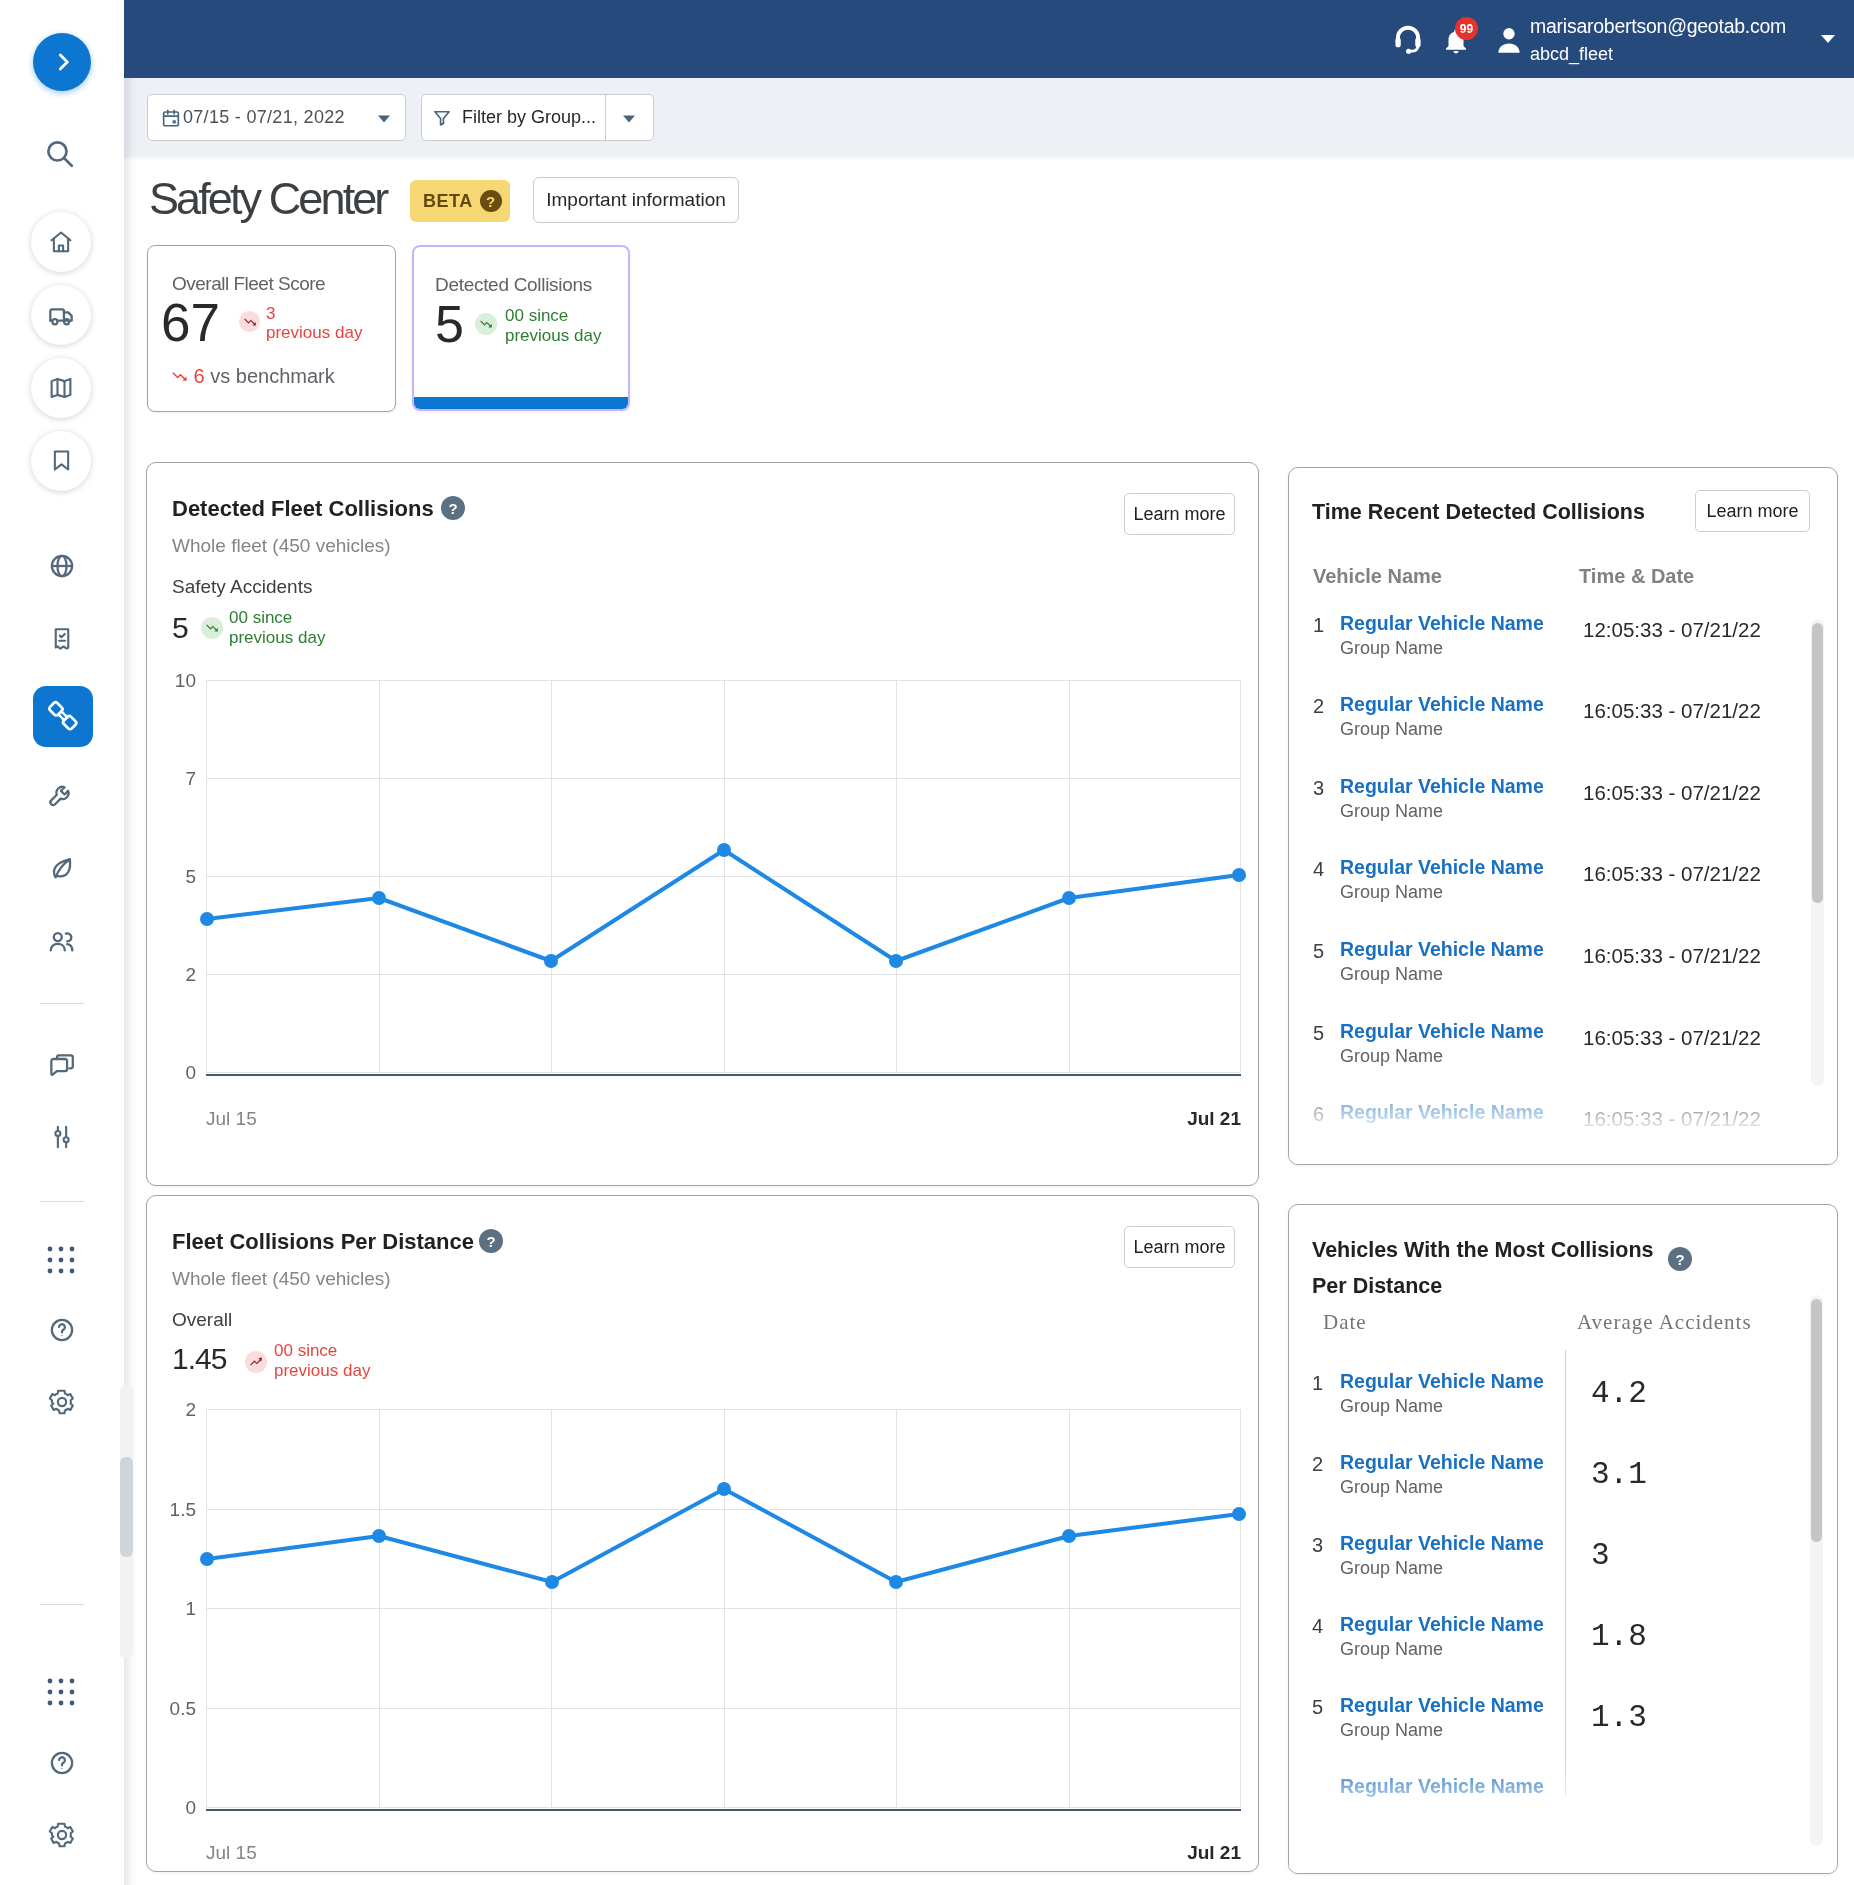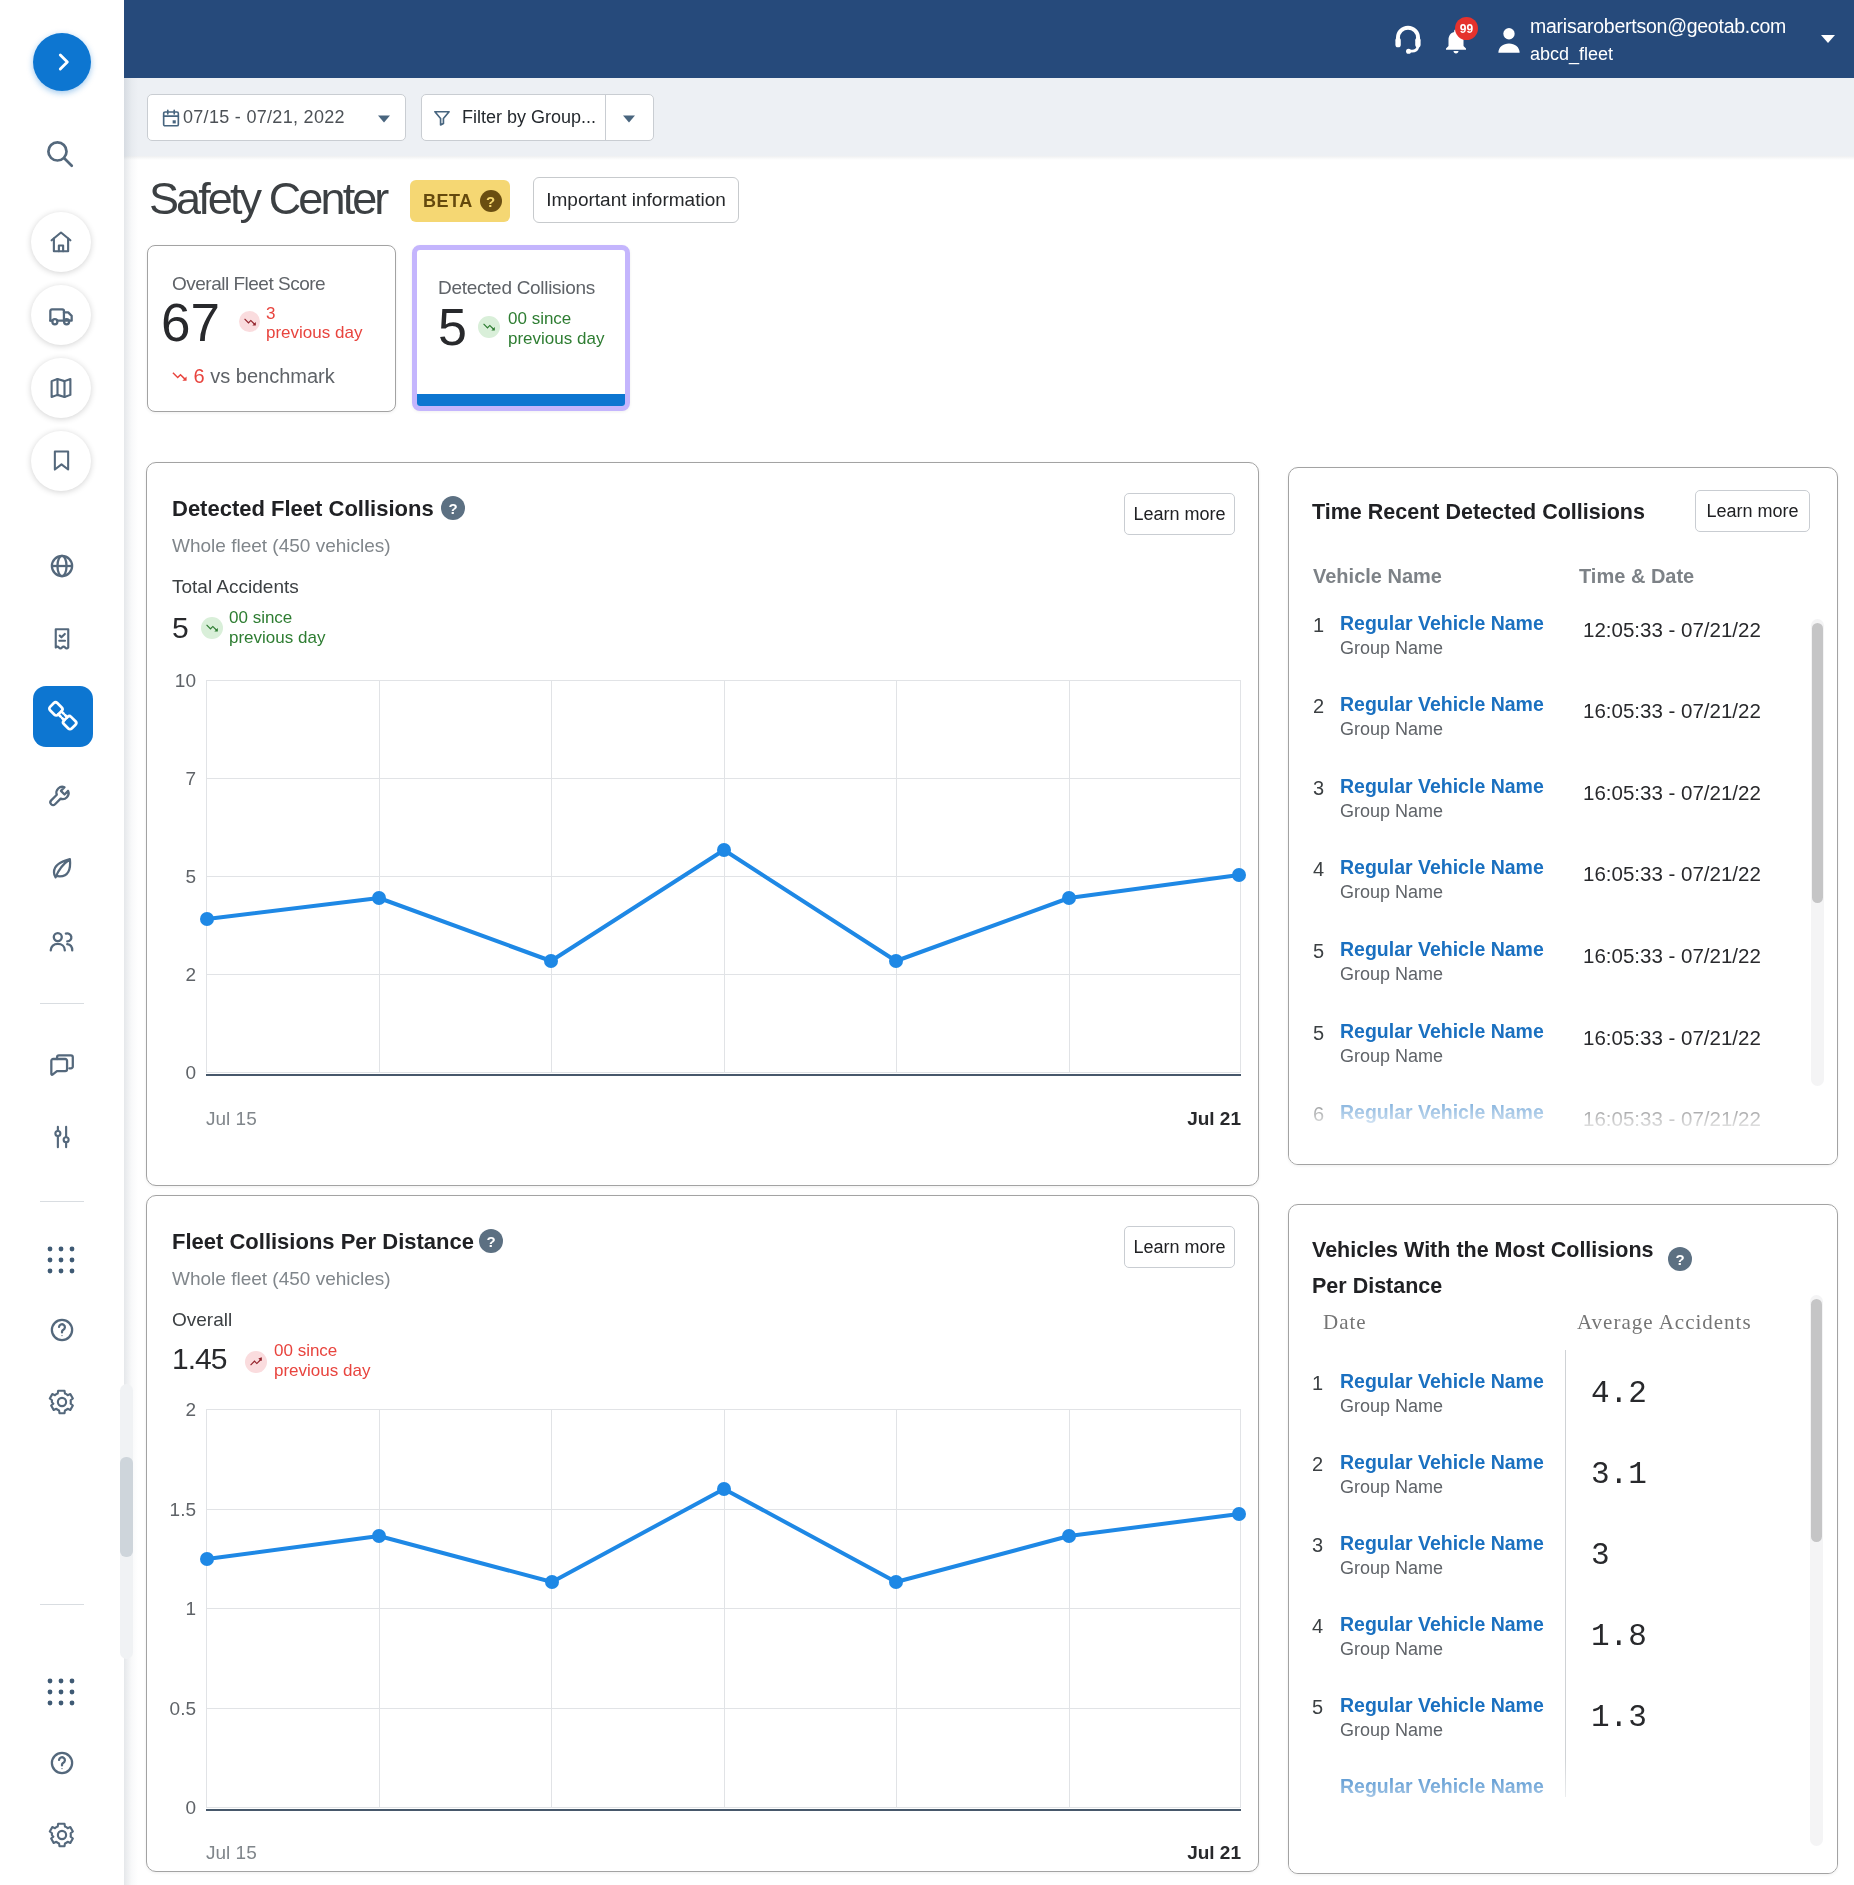--- a/index.html
+++ b/index.html
@@ -247,39 +247,39 @@
       </svg>
     <div class="abs" style="left:118px;top:58px;font-size:17px;line-height:19px;color:#e8443e">3<br>previous day</div>
     <div class="abs" style="left:23px;top:119px;font-size:20px;color:#5f6368">
       <svg style="display:inline-block;vertical-align:-2px" width="17" height="17" viewBox="0 0 24 24" fill="#e8443e">
           <use href="#tdown"></use>
         </svg>
       <span style="color:#e8443e"> 6</span> vs benchmark
     </div>
   </div>
 
-  <div class="card" style="left:412px;top:245px;width:218px;height:166px;border:5px solid #c4b5fd;border-radius:8px;overflow:hidden">
+  <div class="card" style="left:412px;top:245px;width:218px;height:166px;border:2px solid #c4b5fd;border-radius:8px;overflow:hidden">
     <div class="abs" style="left:21px;top:27px;font-size:19px;letter-spacing:-0.3px;color:#5f6368">Detected Collisions</div>
     <div class="abs" style="left:21px;top:47px;font-size:52px;color:#28292c">5</div>
     <div class="abs" style="left:61px;top:66px;width:22px;height:22px;border-radius:50%;background:#d9efd9"></div>
     <svg class="abs" style="left:65px;top:70px" width="14" height="14" viewBox="0 0 24 24" fill="#2e7d32">
         <use href="#tdown"></use>
       </svg>
     <div class="abs" style="left:91px;top:59px;font-size:17px;line-height:20px;color:#2e7d32">00 since<br>previous day</div>
     <div class="abs" style="left:0;bottom:0;width:100%;height:12px;background:#0d76d1"></div>
   </div>
 </div>
 
 <div id="chart1">
   <div class="card" style="left:146px;top:462px;width:1113px;height:724px">
     <div class="abs" style="left:25px;top:33px;font-size:22px;font-weight:bold;color:#202124">Detected Fleet Collisions</div>
     <div class="abs" style="left:294px;top:33px;width:24px;height:24px;border-radius:50%;background:#5c7082;color:#fff;font-size:15px;font-weight:bold;display:flex;align-items:center;justify-content:center">?</div>
     <div class="btn" style="left:977px;top:30px;width:111px;height:42px">Learn more</div>
     <div class="abs" style="left:25px;top:72px;font-size:19px;color:#80868b">Whole fleet (450 vehicles)</div>
-    <div class="abs" style="left:25px;top:113px;font-size:19px;color:#3c4043">Total Accidents</div>
+    <div class="abs" style="left:25px;top:113px;font-size:19px;color:#3c4043">Safety Accidents</div>
     <div class="abs" style="left:25px;top:148px;font-size:30px;color:#28292c">5</div>
     <div class="abs" style="left:54px;top:154px;width:22px;height:22px;border-radius:50%;background:#d9efd9"></div>
     <svg class="abs" style="left:58px;top:158px" width="14" height="14" viewBox="0 0 24 24" fill="#2e7d32">
         <use href="#tdown"></use>
       </svg>
     <div class="abs" style="left:82px;top:145px;font-size:17px;line-height:20px;color:#2e7d32">00 since<br>previous day</div>
     <svg class="abs" style="left:0;top:0" width="1113" height="724" viewBox="0 0 1113 724">
       <g stroke="#e1e3e6" stroke-width="1">
         <path d="M59 217.5H1094M59 315.5H1094M59 413.5H1094M59 511.5H1094M59 609.5H1094"></path>
         <path d="M232.5 217V609M404.5 217V609M577.5 217V609M749.5 217V609M922.5 217V609"></path>

